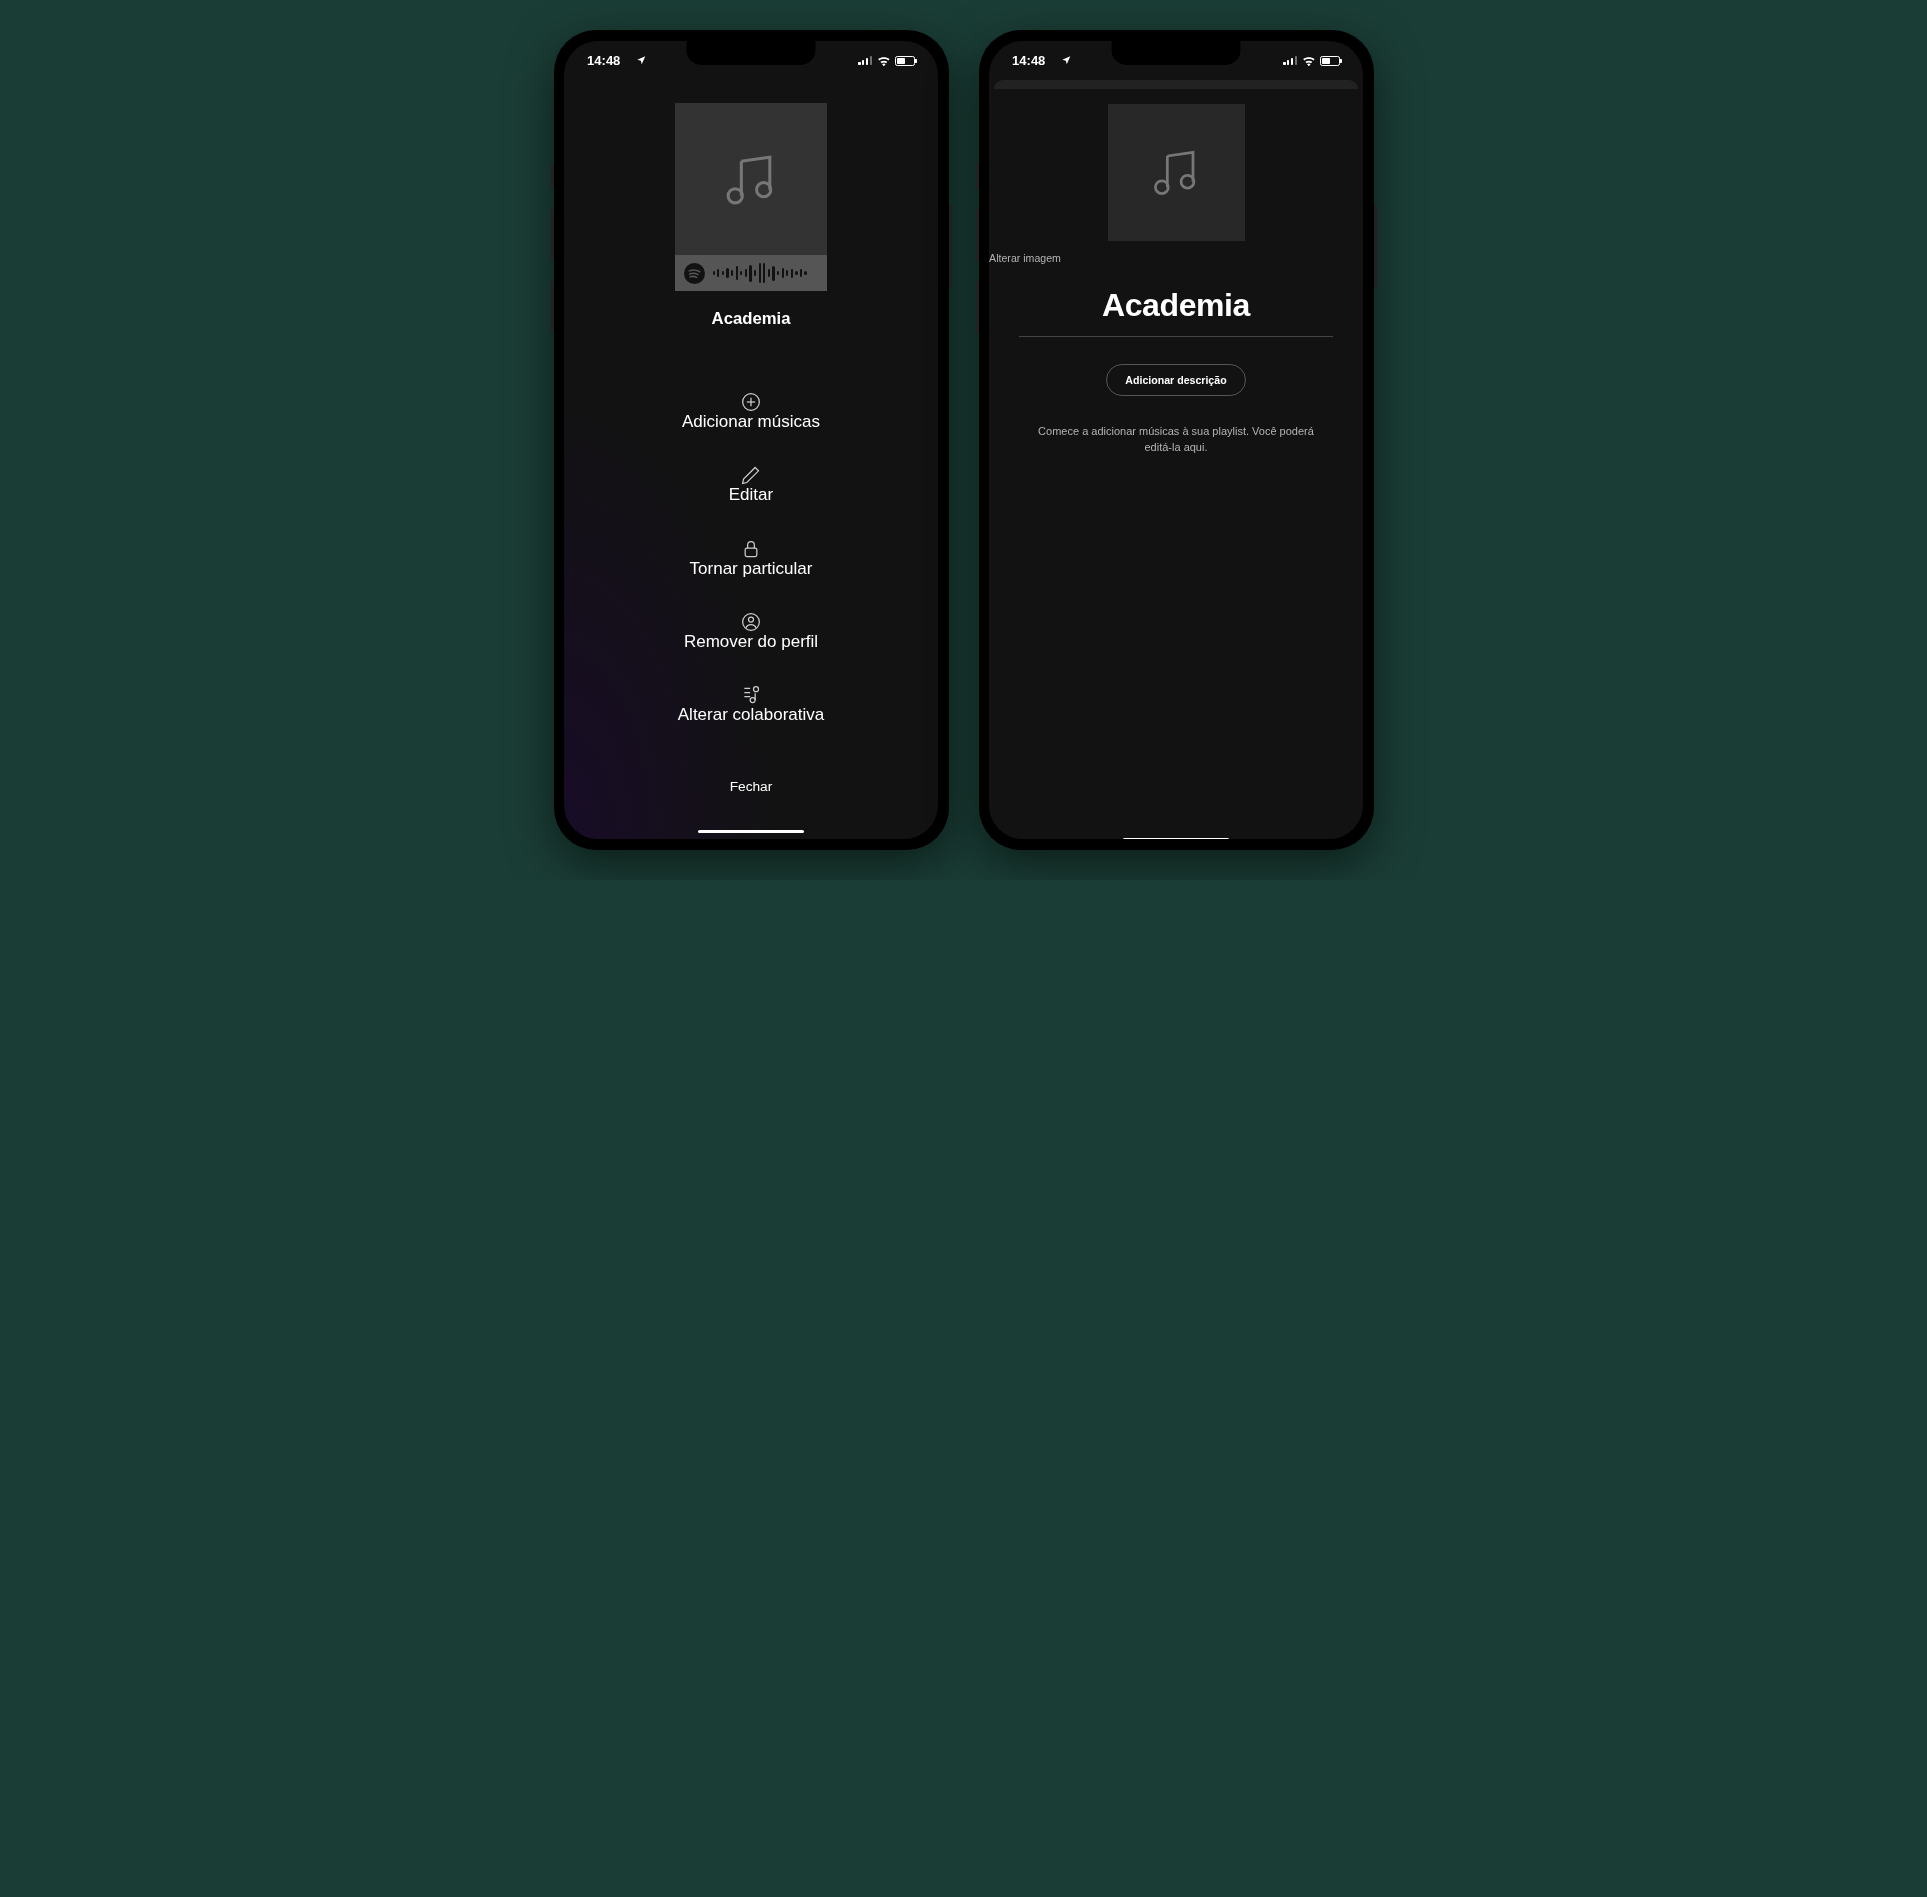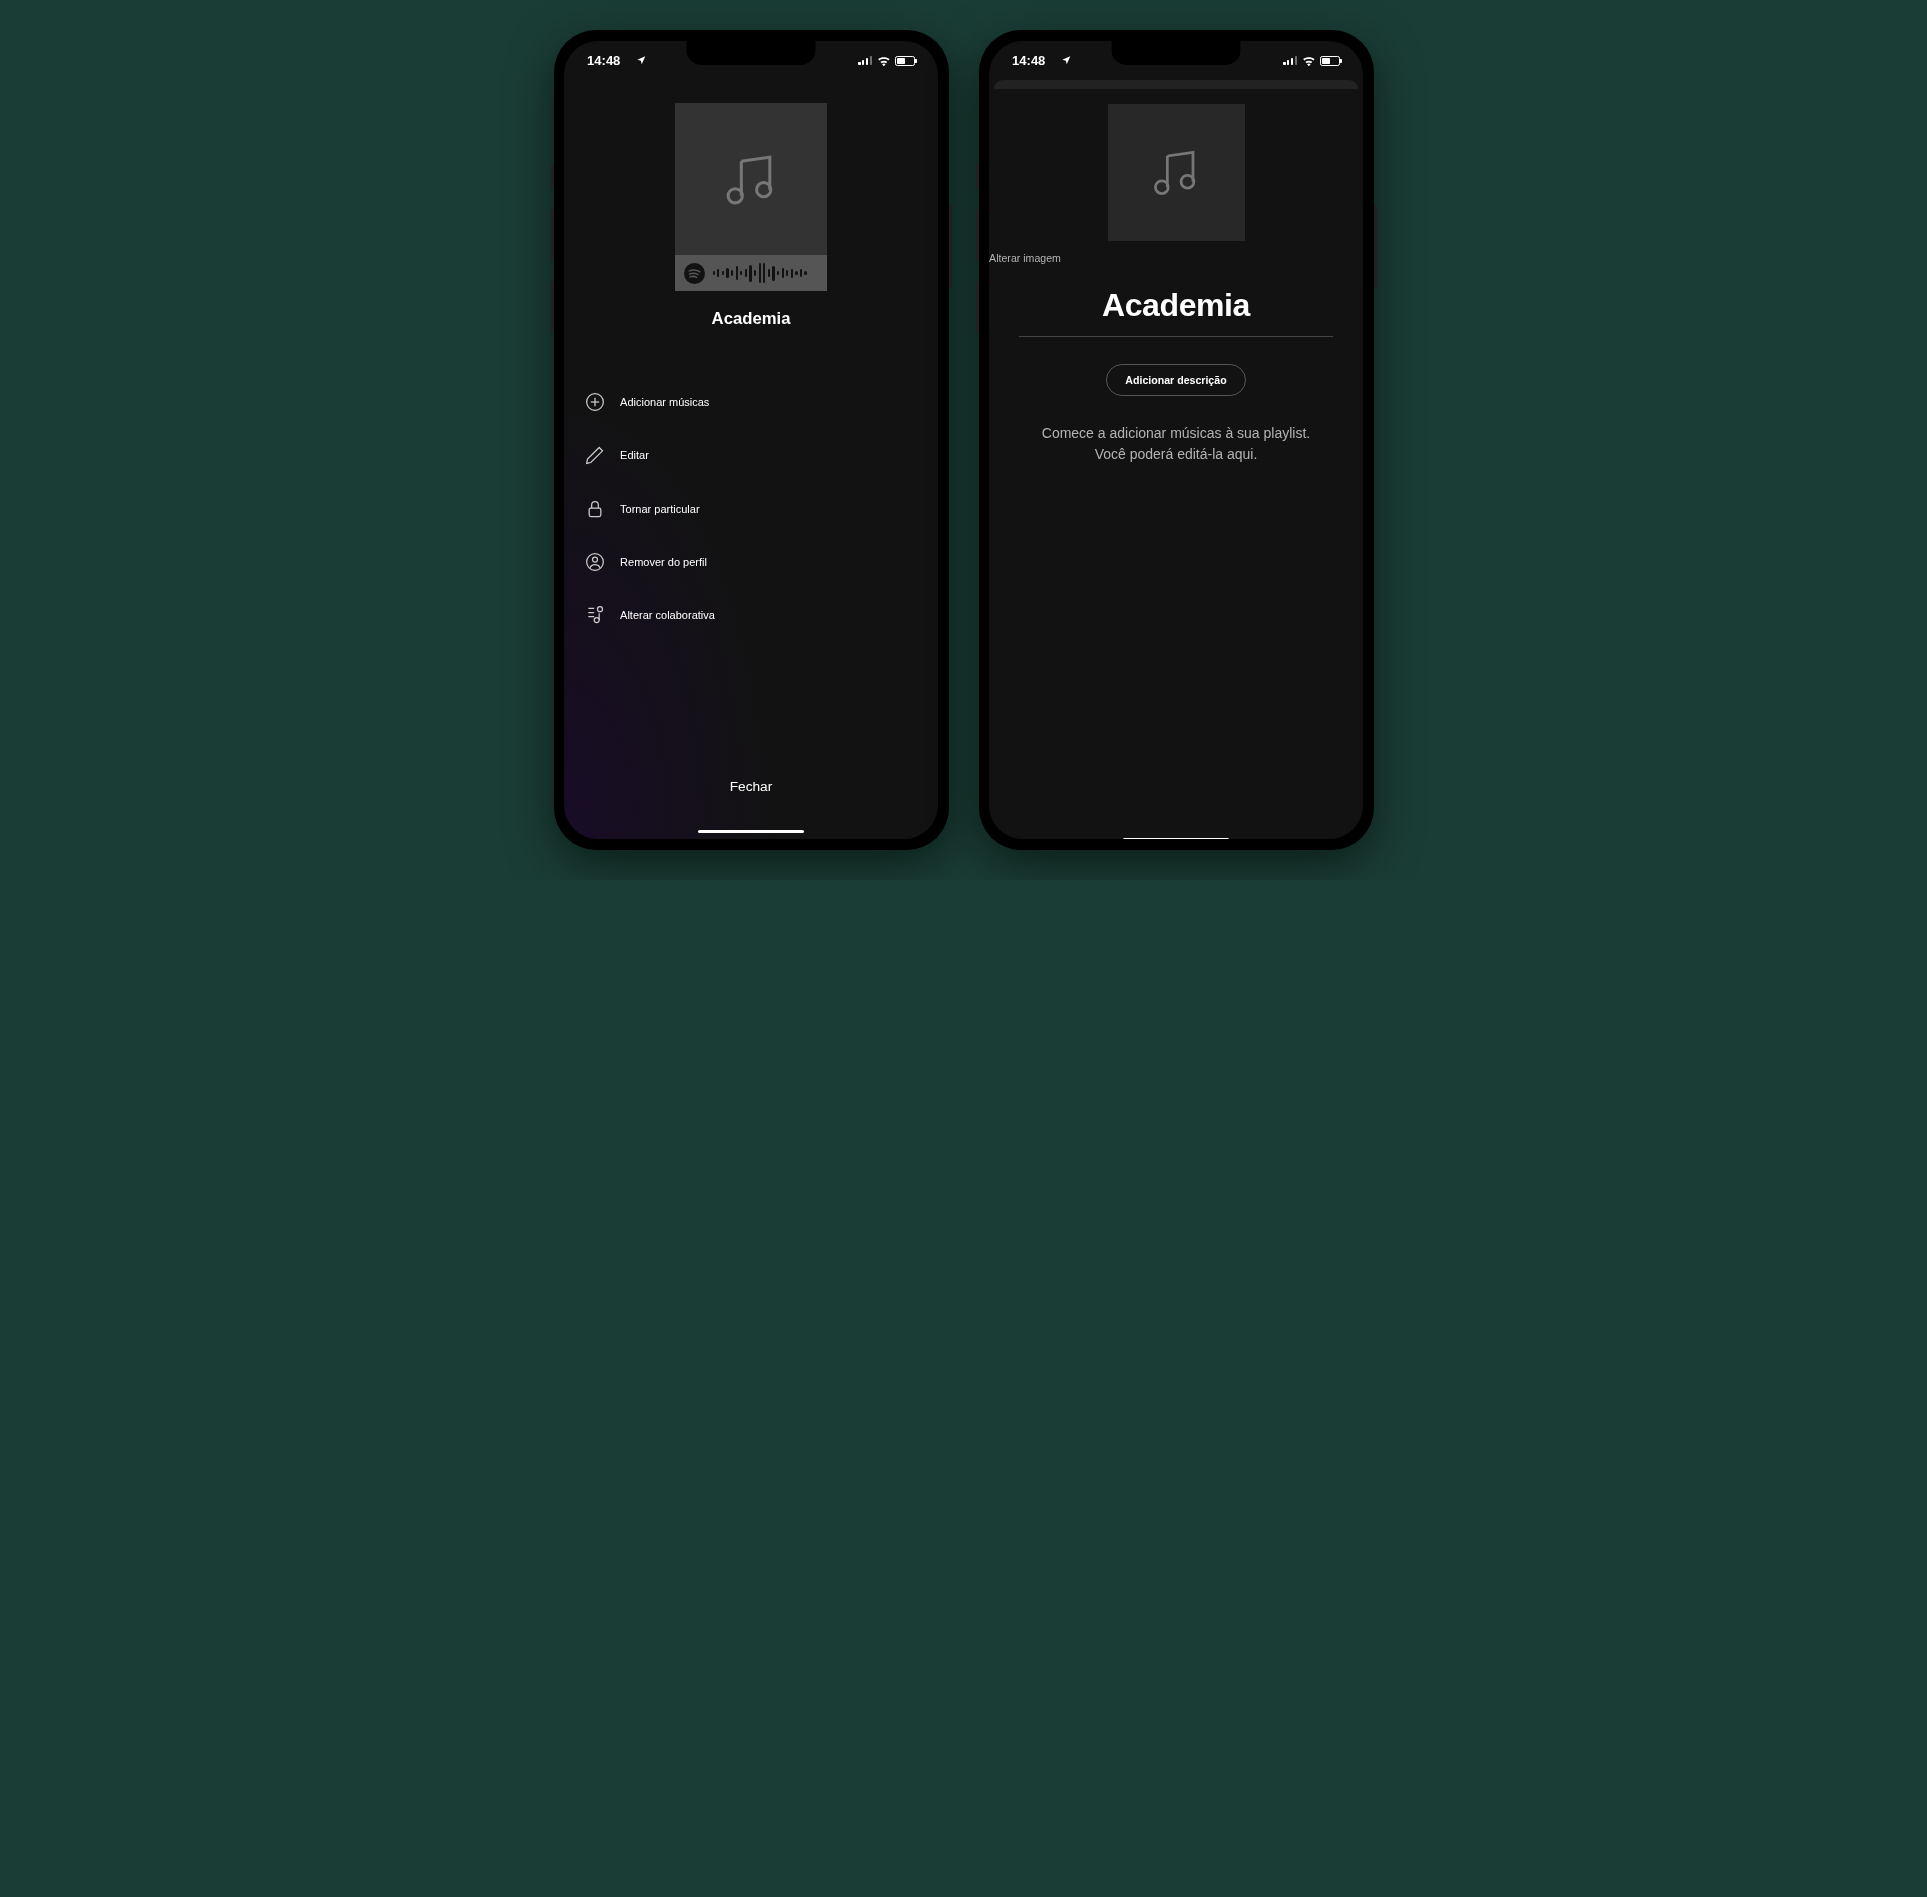--- a/index.html
+++ b/index.html
@@ -215,25 +215,25 @@
     }
     
     .menu-items {
       margin-top: 46px;
       padding: 0 21px;
     }
     
     .menu-item {
       display: flex;
       align-items: center;
-      gap: 15px;
       padding: 16.7px 0;
       color: #fff;
-      font-size: 11px;
+      font-size: 17px;
       cursor: pointer;
+      flex-direction: column;
     }
     
     .menu-icon {
       width: 20px;
       height: 20px;
       stroke: #ccc;
       fill: none;
       stroke-width: 1.5;
       flex-shrink: 0;
     }
@@ -321,21 +321,21 @@
       border-radius: 38px;
       color: #fff;
       font-size: 10.6px;
       font-weight: 700;
       background: transparent;
       cursor: pointer;
     }
     
     .hint-text {
       color: #b3b3b3;
-      font-size: 14px;
+      font-size: 11px;
       text-align: center;
       margin: 27px 38px 8px;
       line-height: 1.5;
     }
     
     .location-arrow {
       font-size: 11.4px;
     }
   </style>
 </head>

